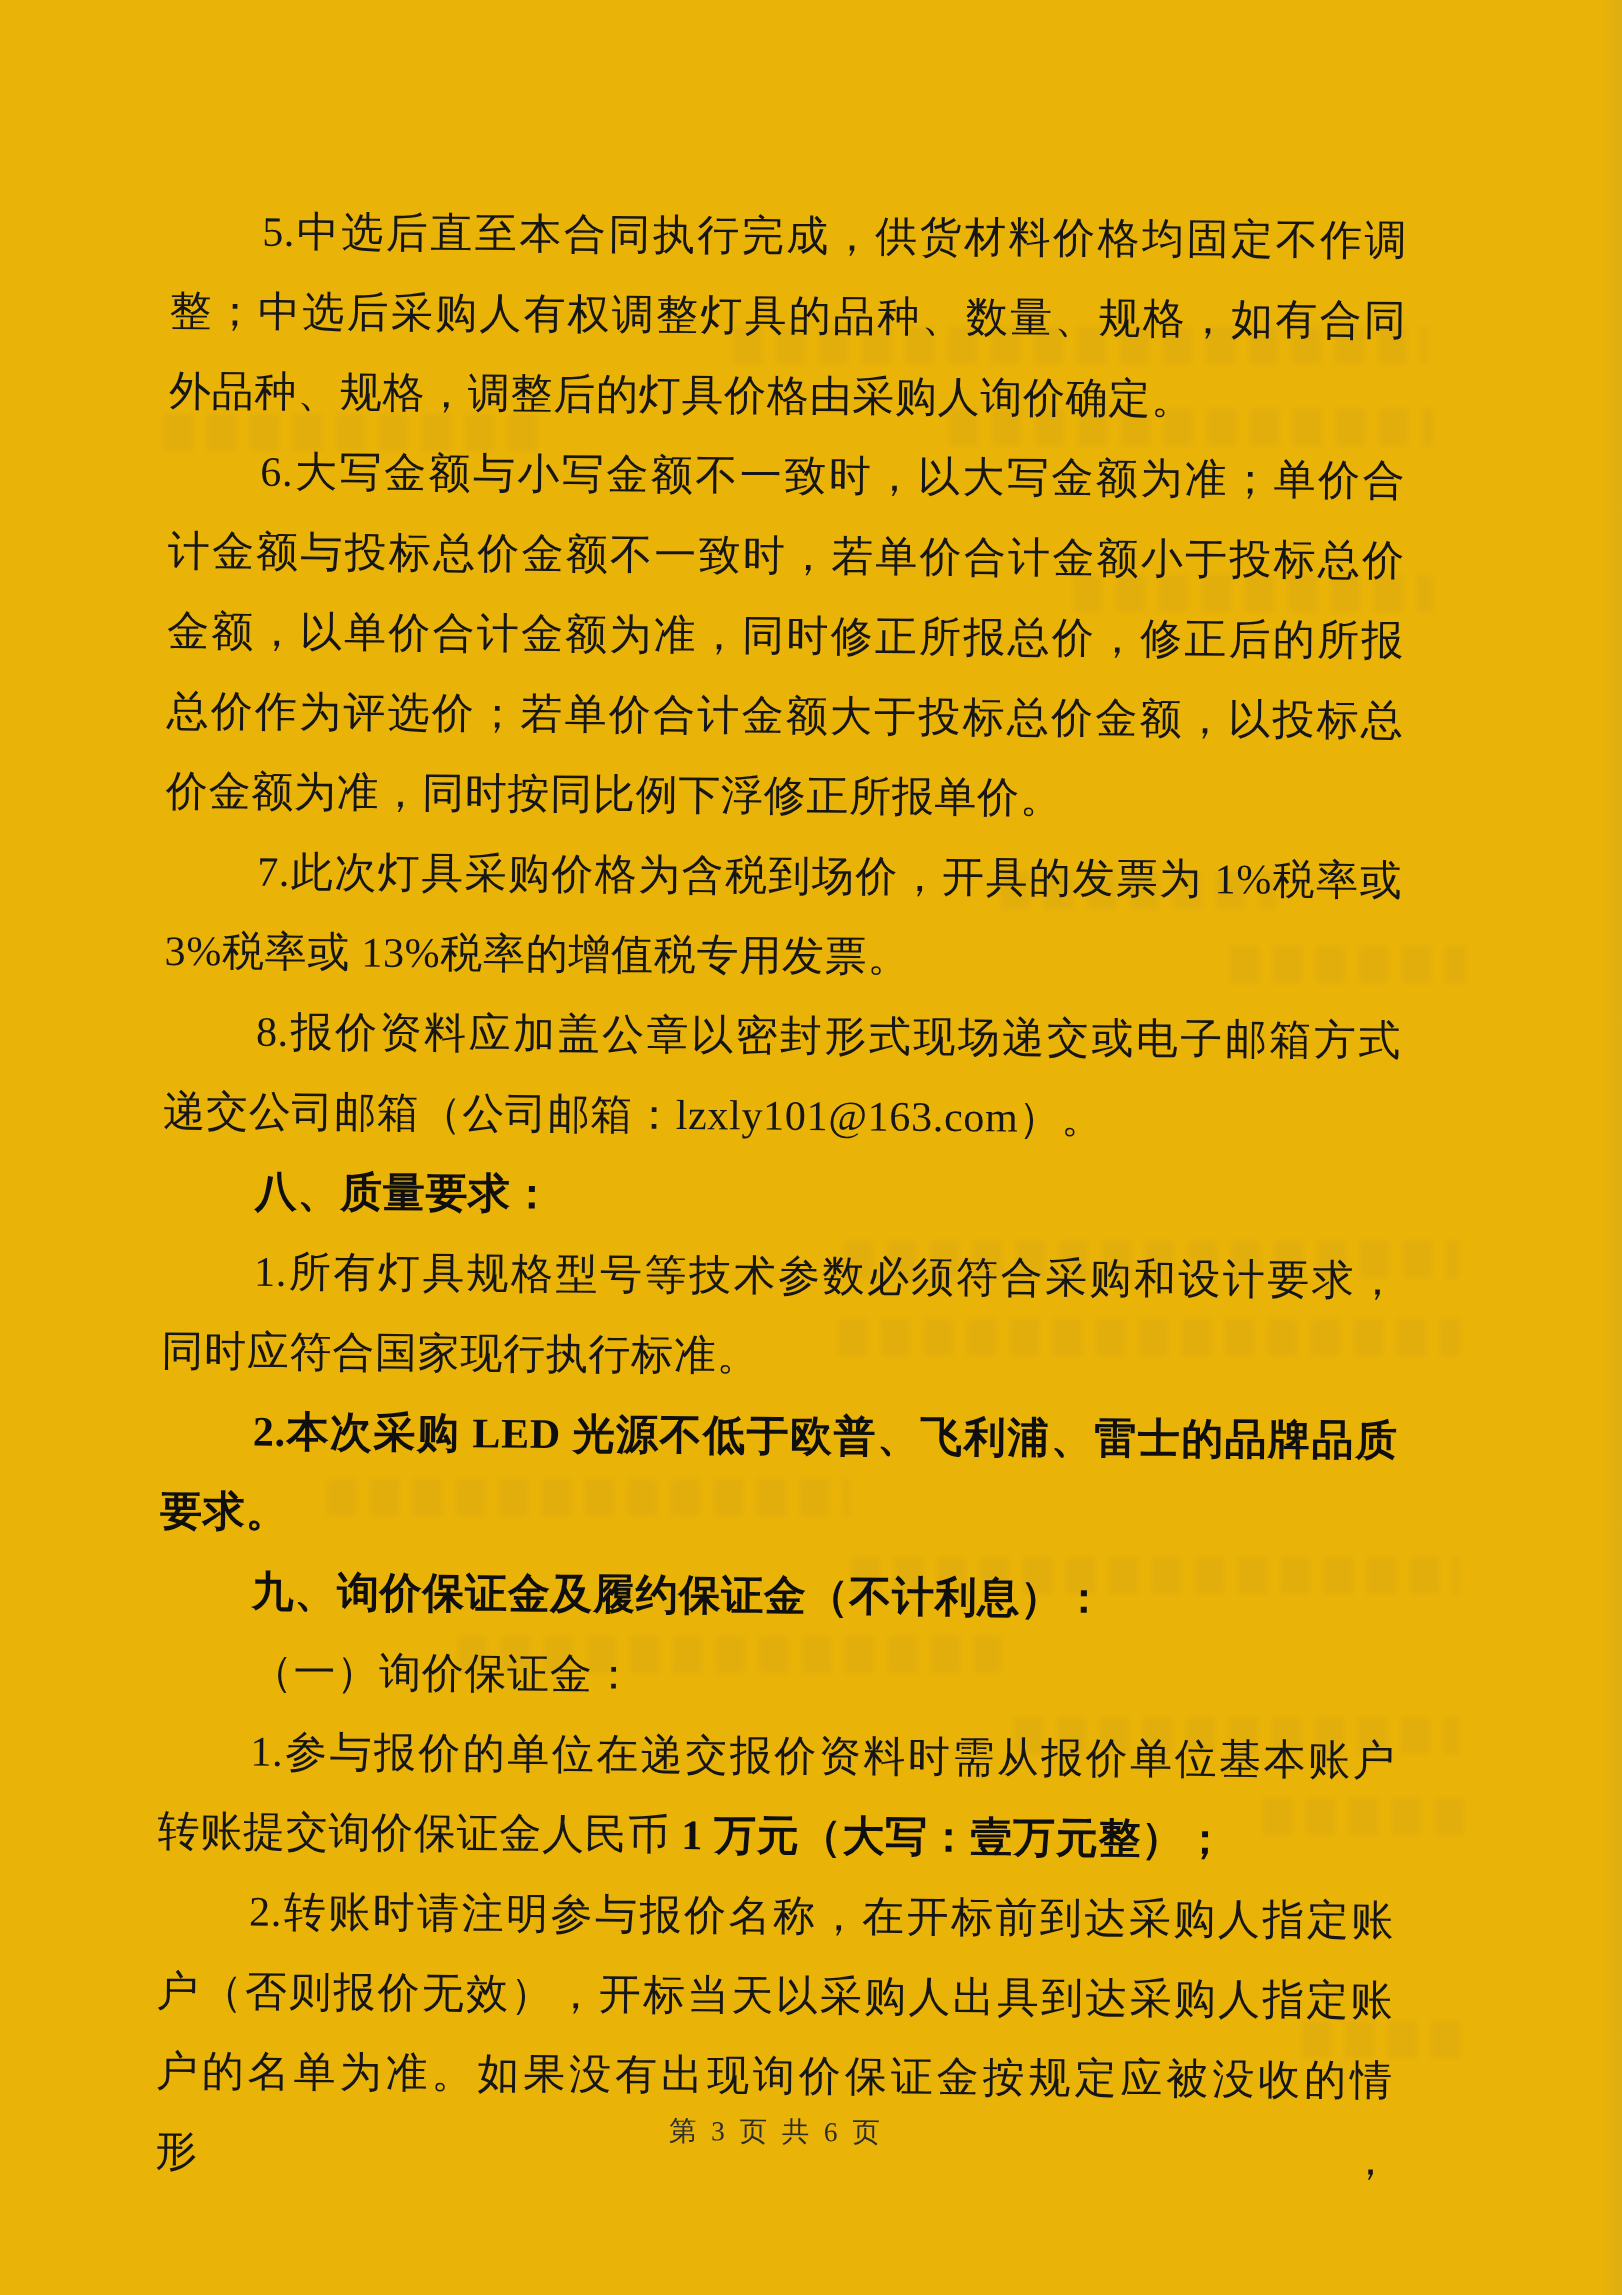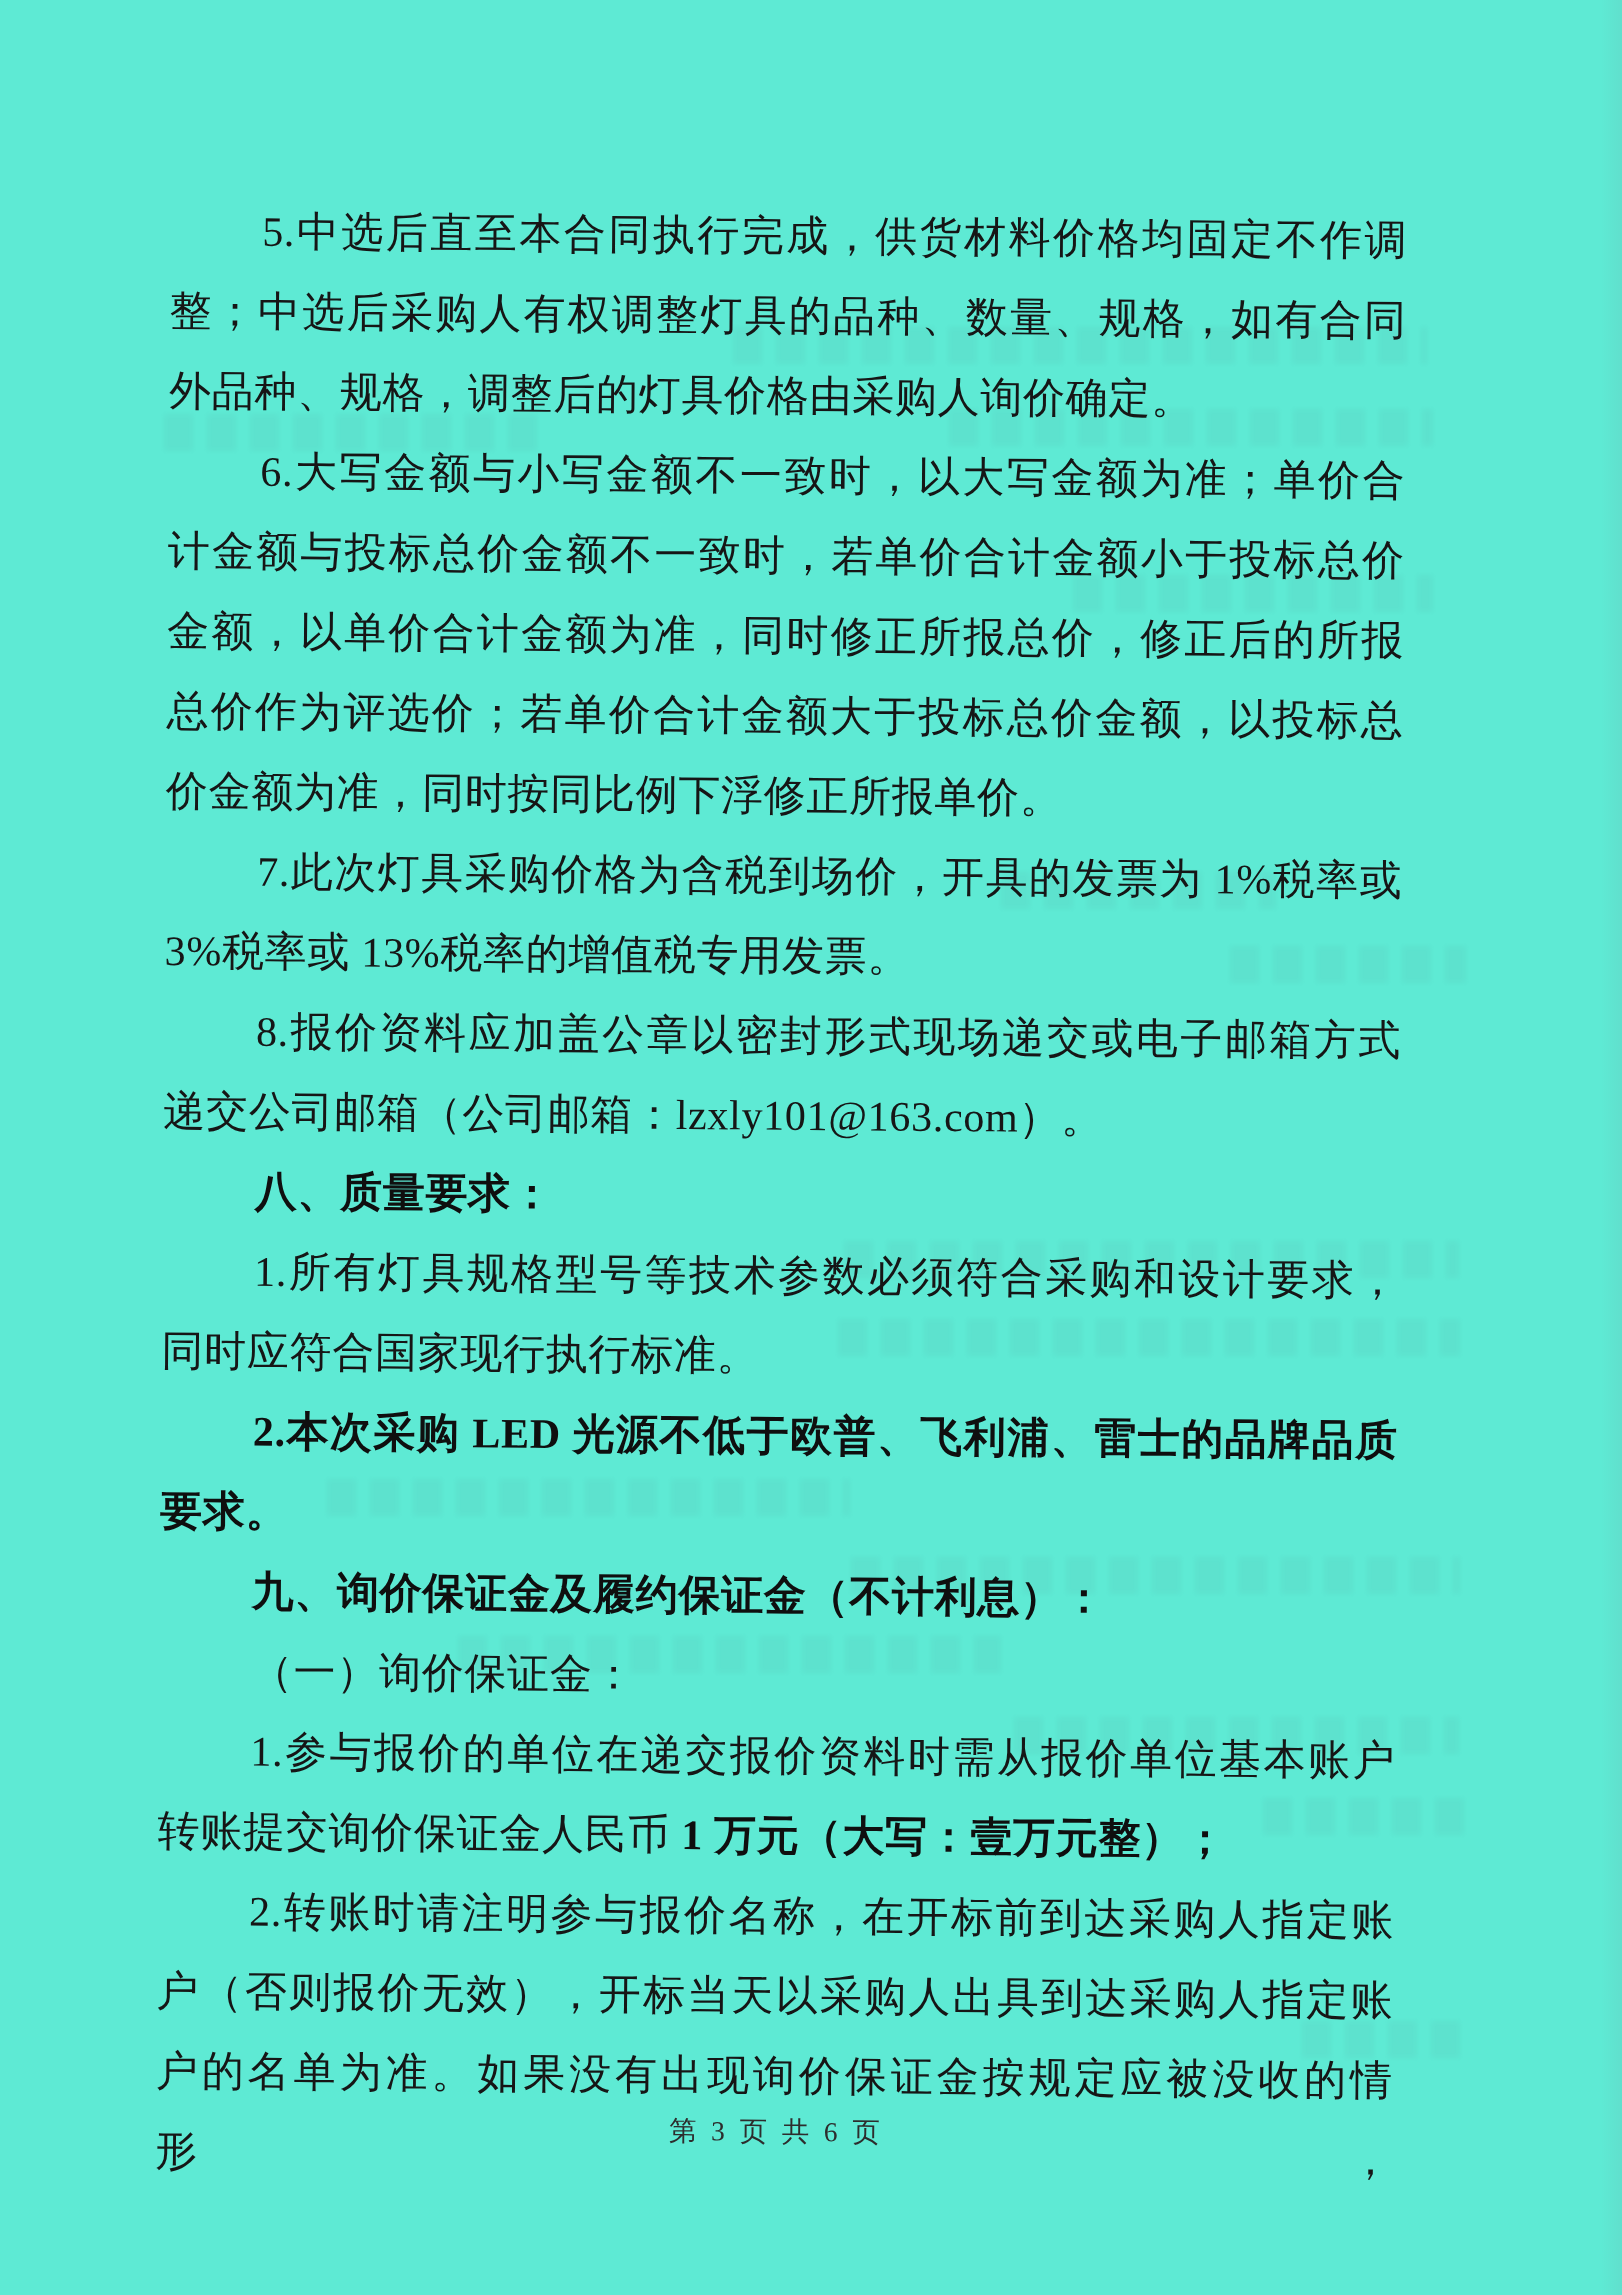--- a/index.html
+++ b/index.html
@@ -5,21 +5,21 @@
 <style>
   html, body {
     margin: 0;
     padding: 0;
     background: #ffffff;
   }
   .page {
     position: relative;
     width: 1623px;
     height: 2295px;
-    background: #5eead4;
+    background: #eab308;
     overflow: hidden;
     font-family: "Liberation Serif", "DejaVu Serif", serif;
     color: #161616;
   }
   
   .page::after {
     content: "";
     position: absolute;
     top: 0; right: 0;
     width: 22px; height: 100%;

